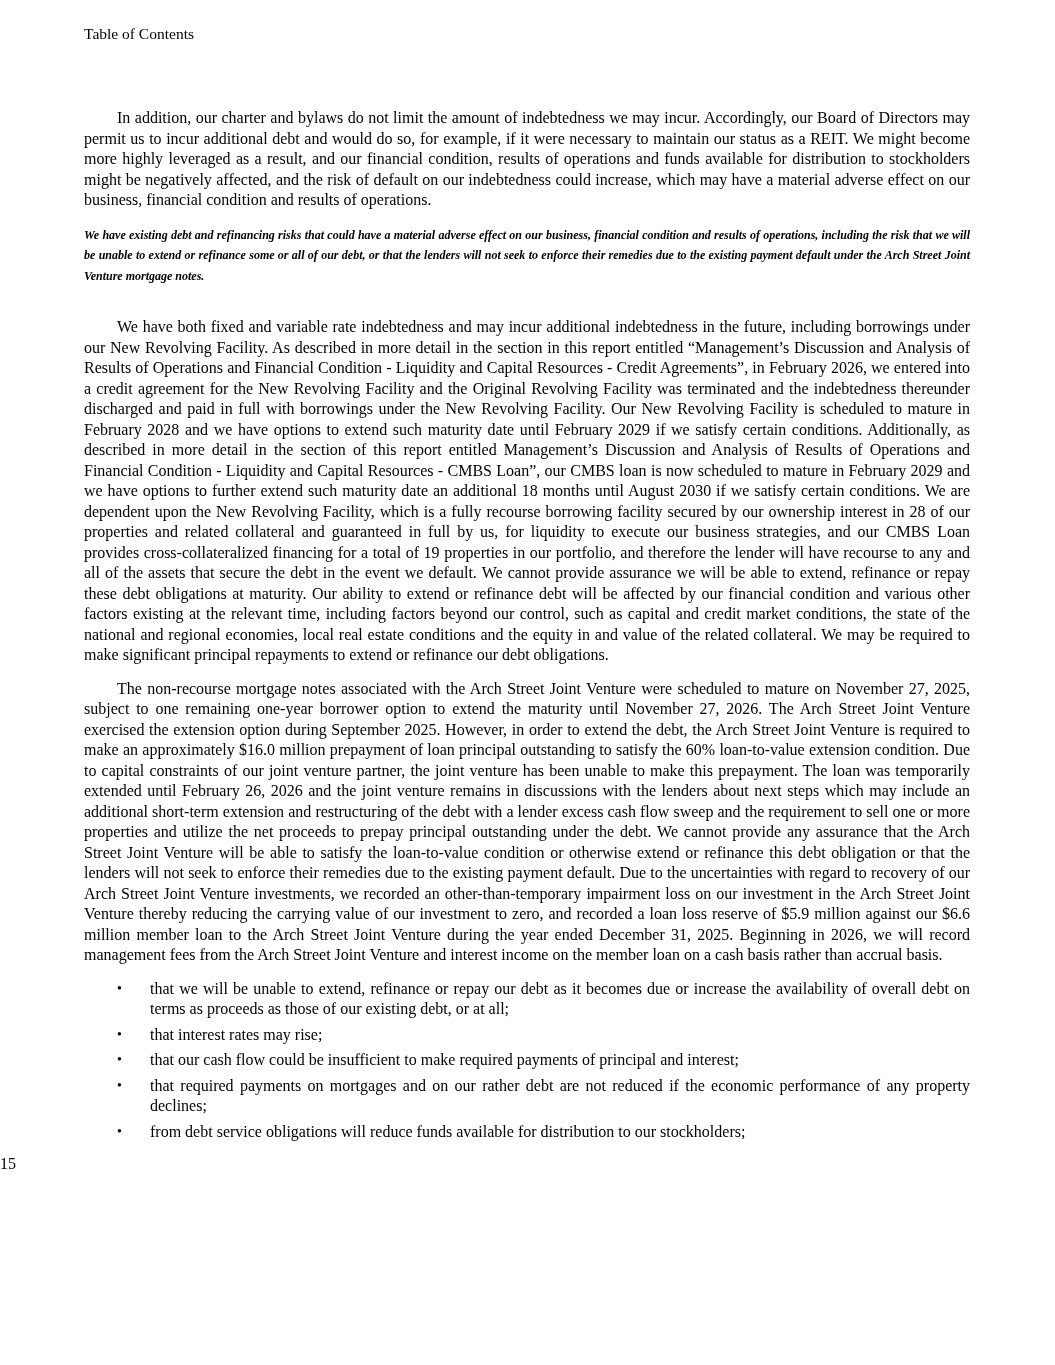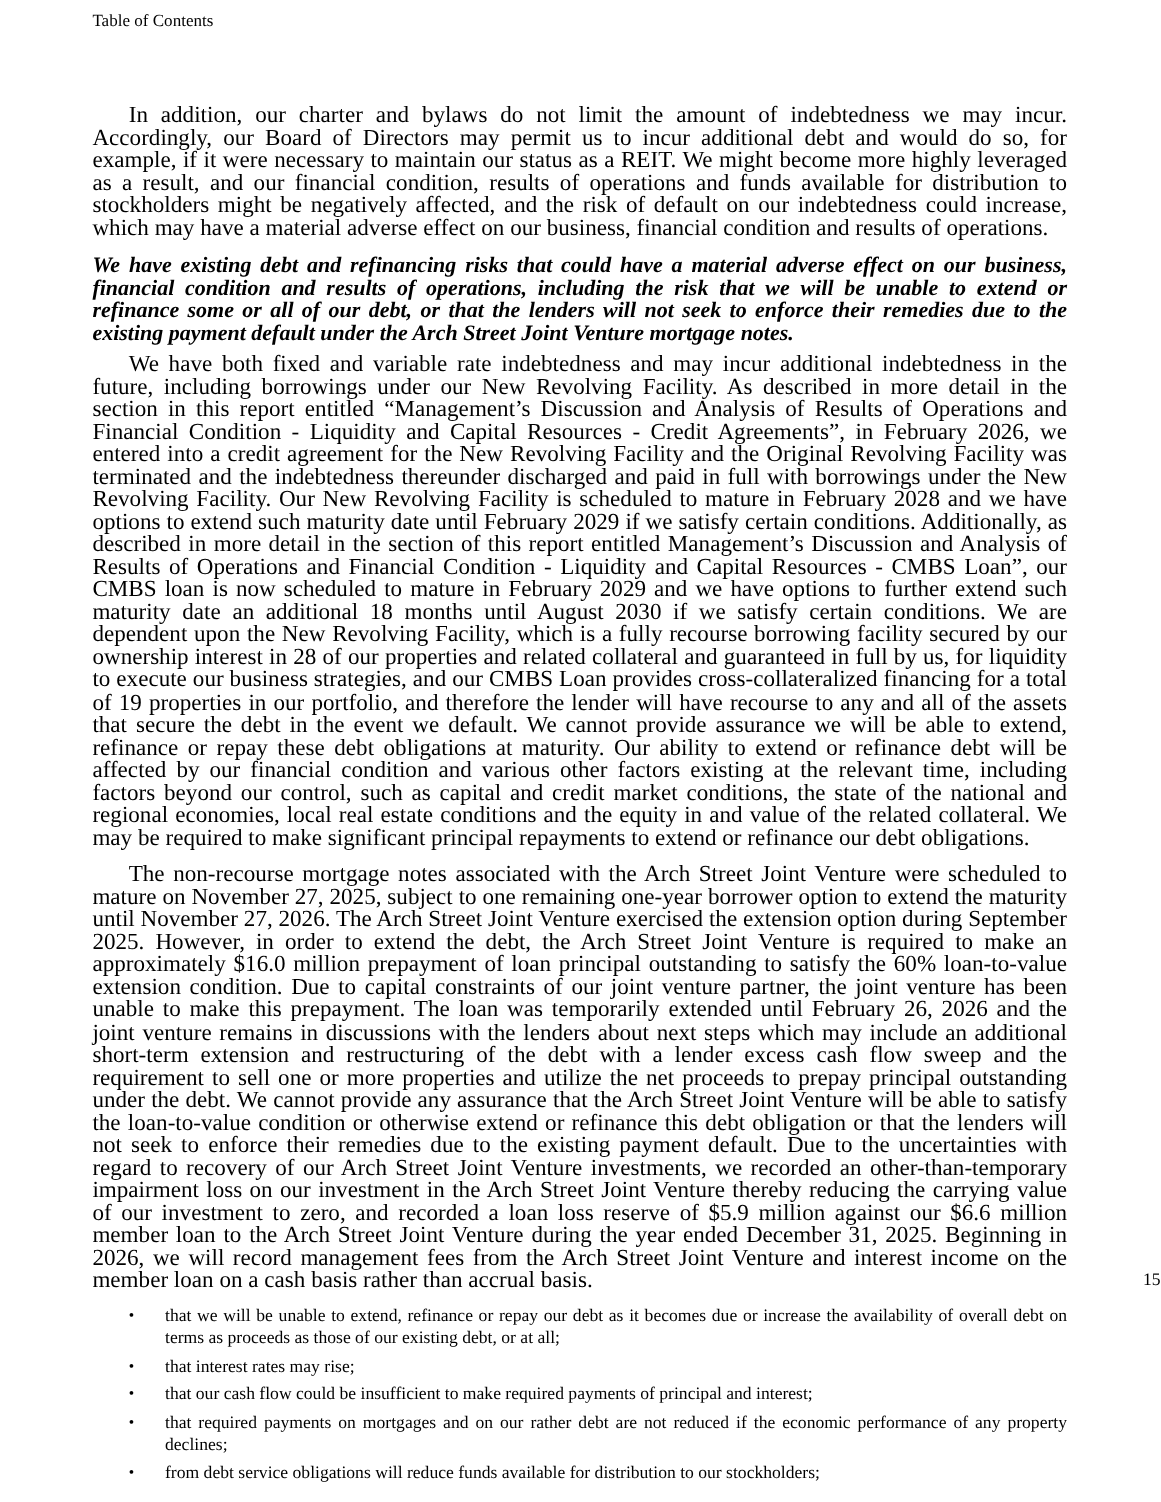--- a/index.html
+++ b/index.html
@@ -12,46 +12,46 @@
     width: 1055px;
     height: 1365px;
     overflow: hidden;
     position: relative;
     font-family: "Liberation Serif", "DejaVu Serif", serif;
     color: #000000;
   }
   .page {
     width: 1055px;
     height: 1196px;
-    padding: 10px 85px 0 84px;
+    padding: 24px 85px 0 84px;
     position: relative;
     font-family: Liberation Serif, serif;
   }
   .doc-header {
     font-size: 15.5px;
     line-height: 20px;
   }
   .body-copy {
     margin-top: 64px;
   }
   p.para {
-    font-size: 21px;
+    font-size: 16px;
     line-height: 20.5px;
     text-align: justify;
     text-indent: 33px;
     margin: 0 0 13px 0;
   }
   p.risk-heading {
-    font-size: 20px;
+    font-size: 12px;
     line-height: 20.5px;
     text-align: justify;
     text-indent: 0;
     font-weight: bold;
     font-style: italic;
-    margin: 14px 0 7px 0;
+    margin: 14px 0 31px 0;
   }
   p.lead-in {
     margin-top: 19px;
     margin-bottom: 16px;
   }
   ul.bullet-list {
     list-style: none;
     margin: 0;
     padding: 0;
   }
@@ -69,21 +69,21 @@
   }
   ul.bullet-list .bullet-text {
     flex: 1 1 auto;
     text-align: justify;
   }
   .page-number {
     position: absolute;
     left: 0;
     right: 0;
     bottom: 22px;
-    text-align: right;
+    text-align: left;
     font-size: 16px;
     line-height: 20px;
   }
 </style>
 </head>
 <body>
 
 <div class="page">
 
   <div class="doc-header">

